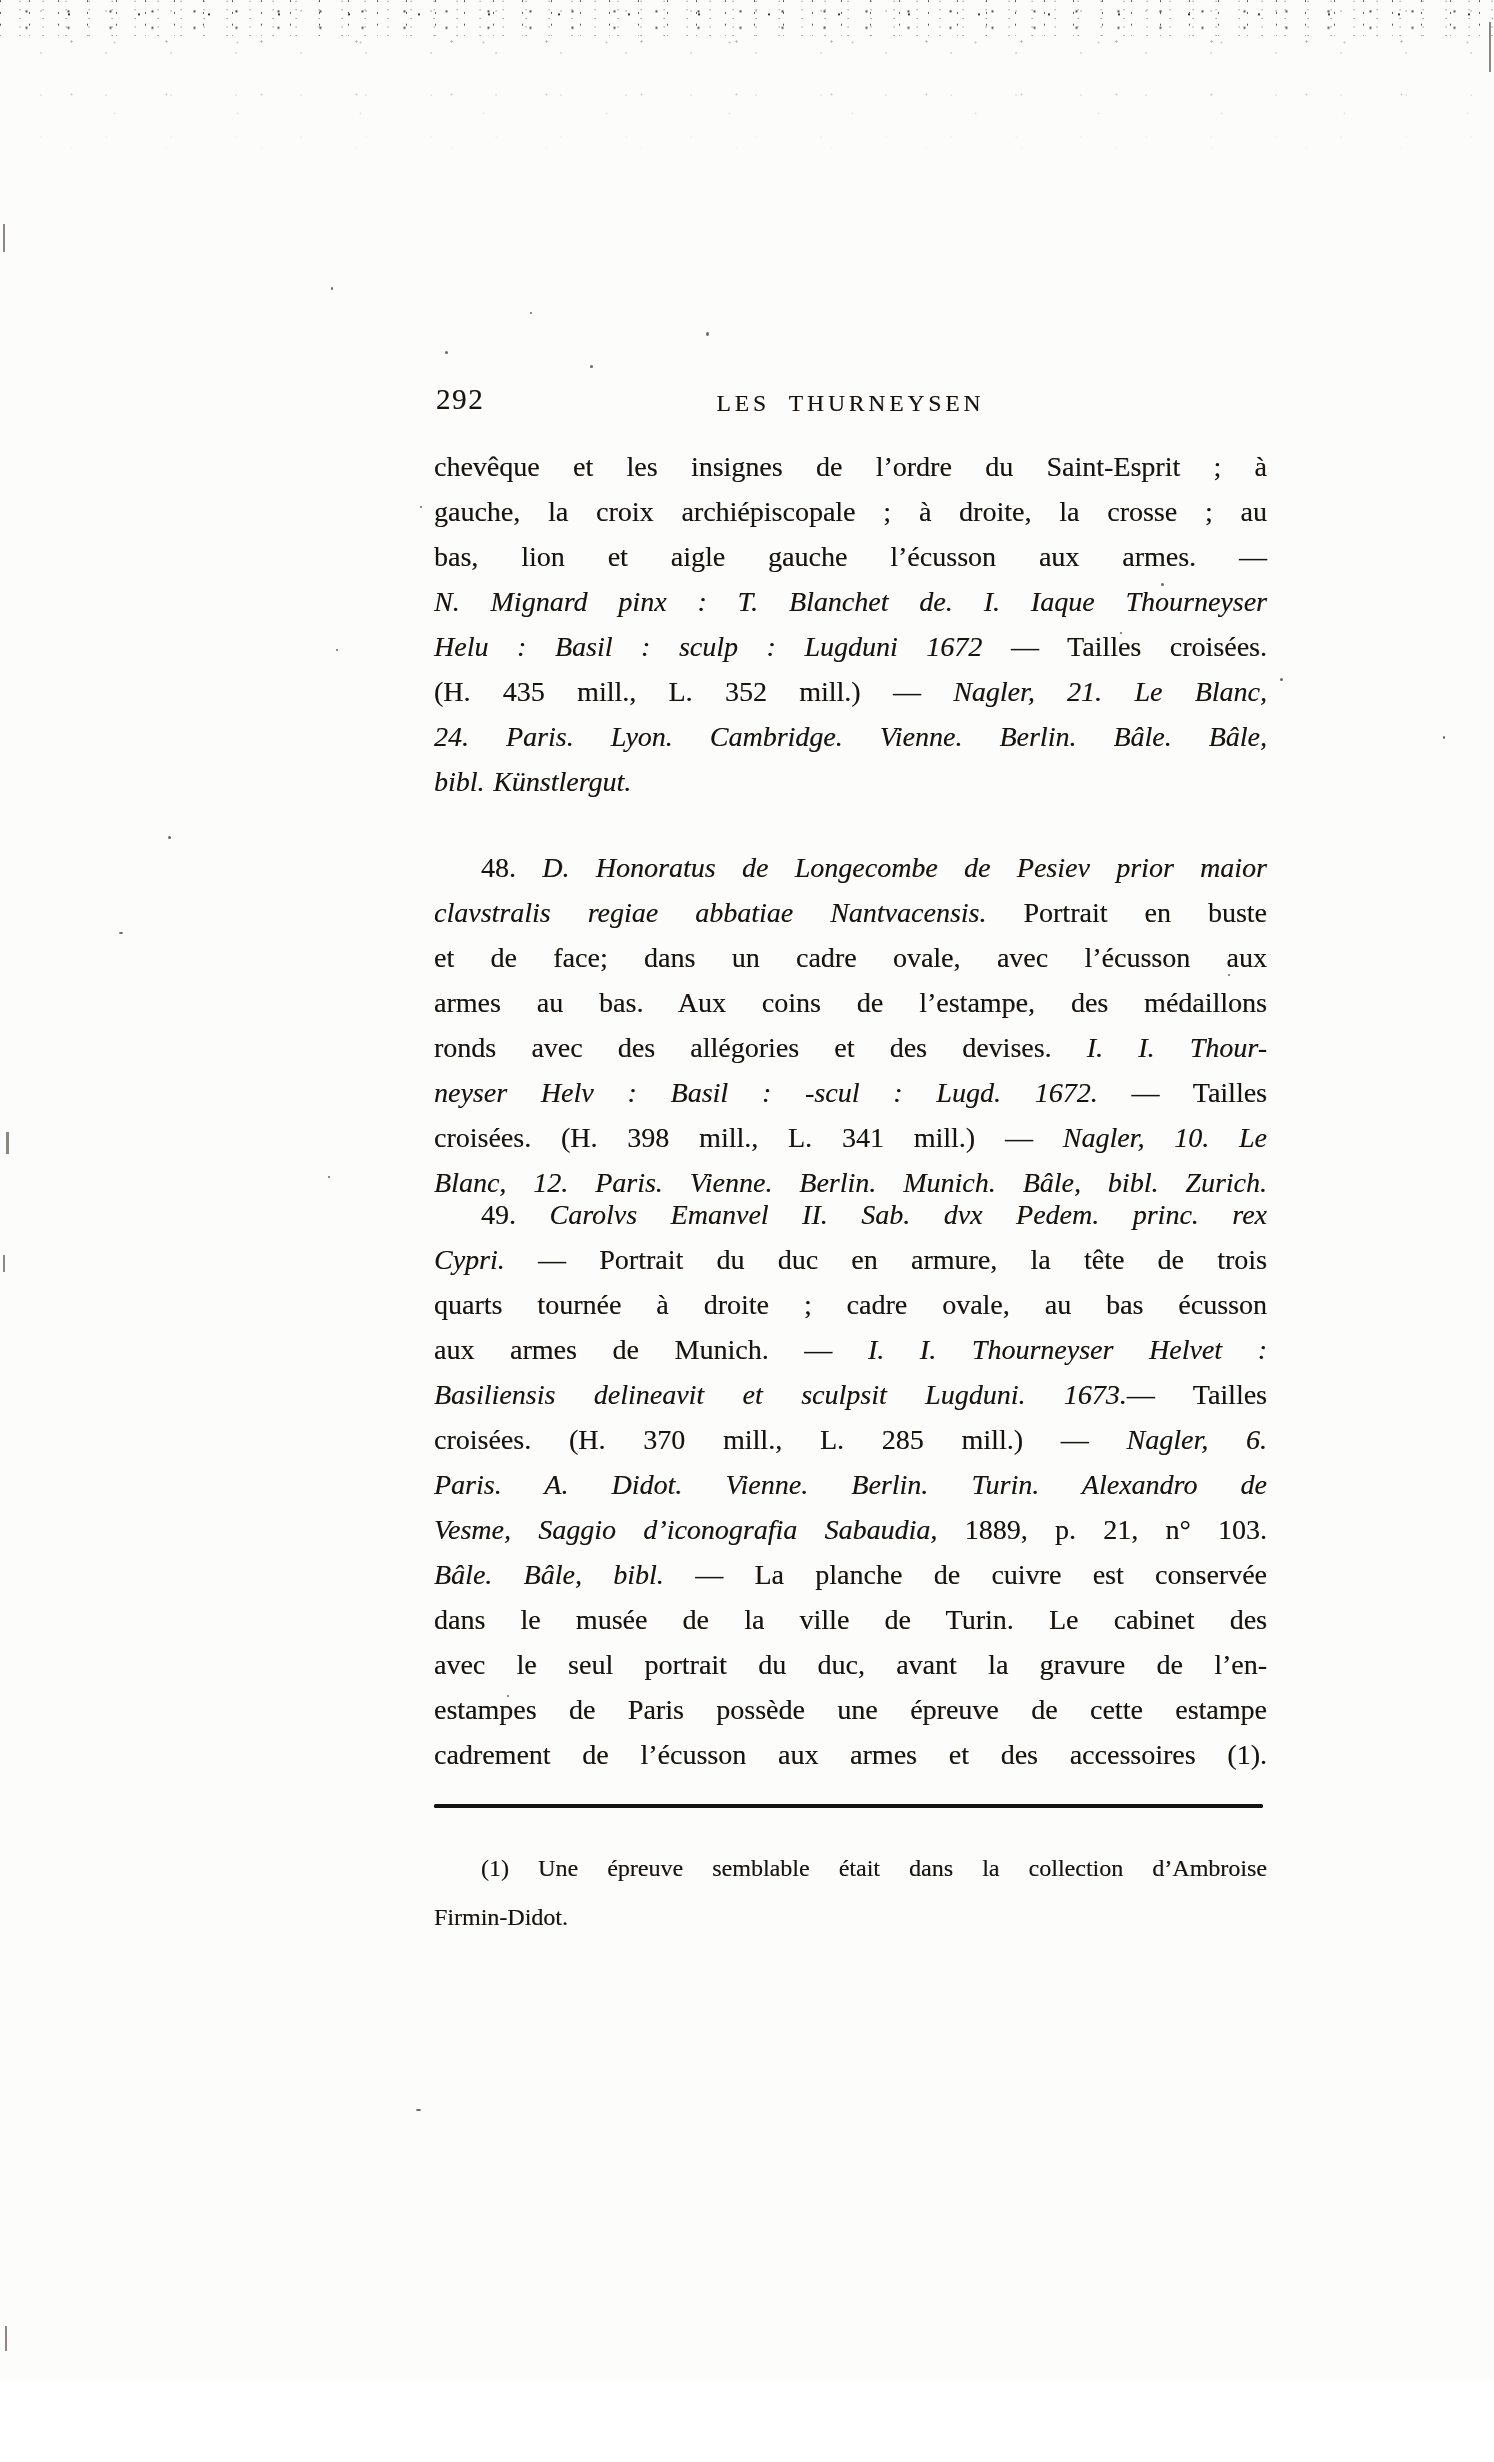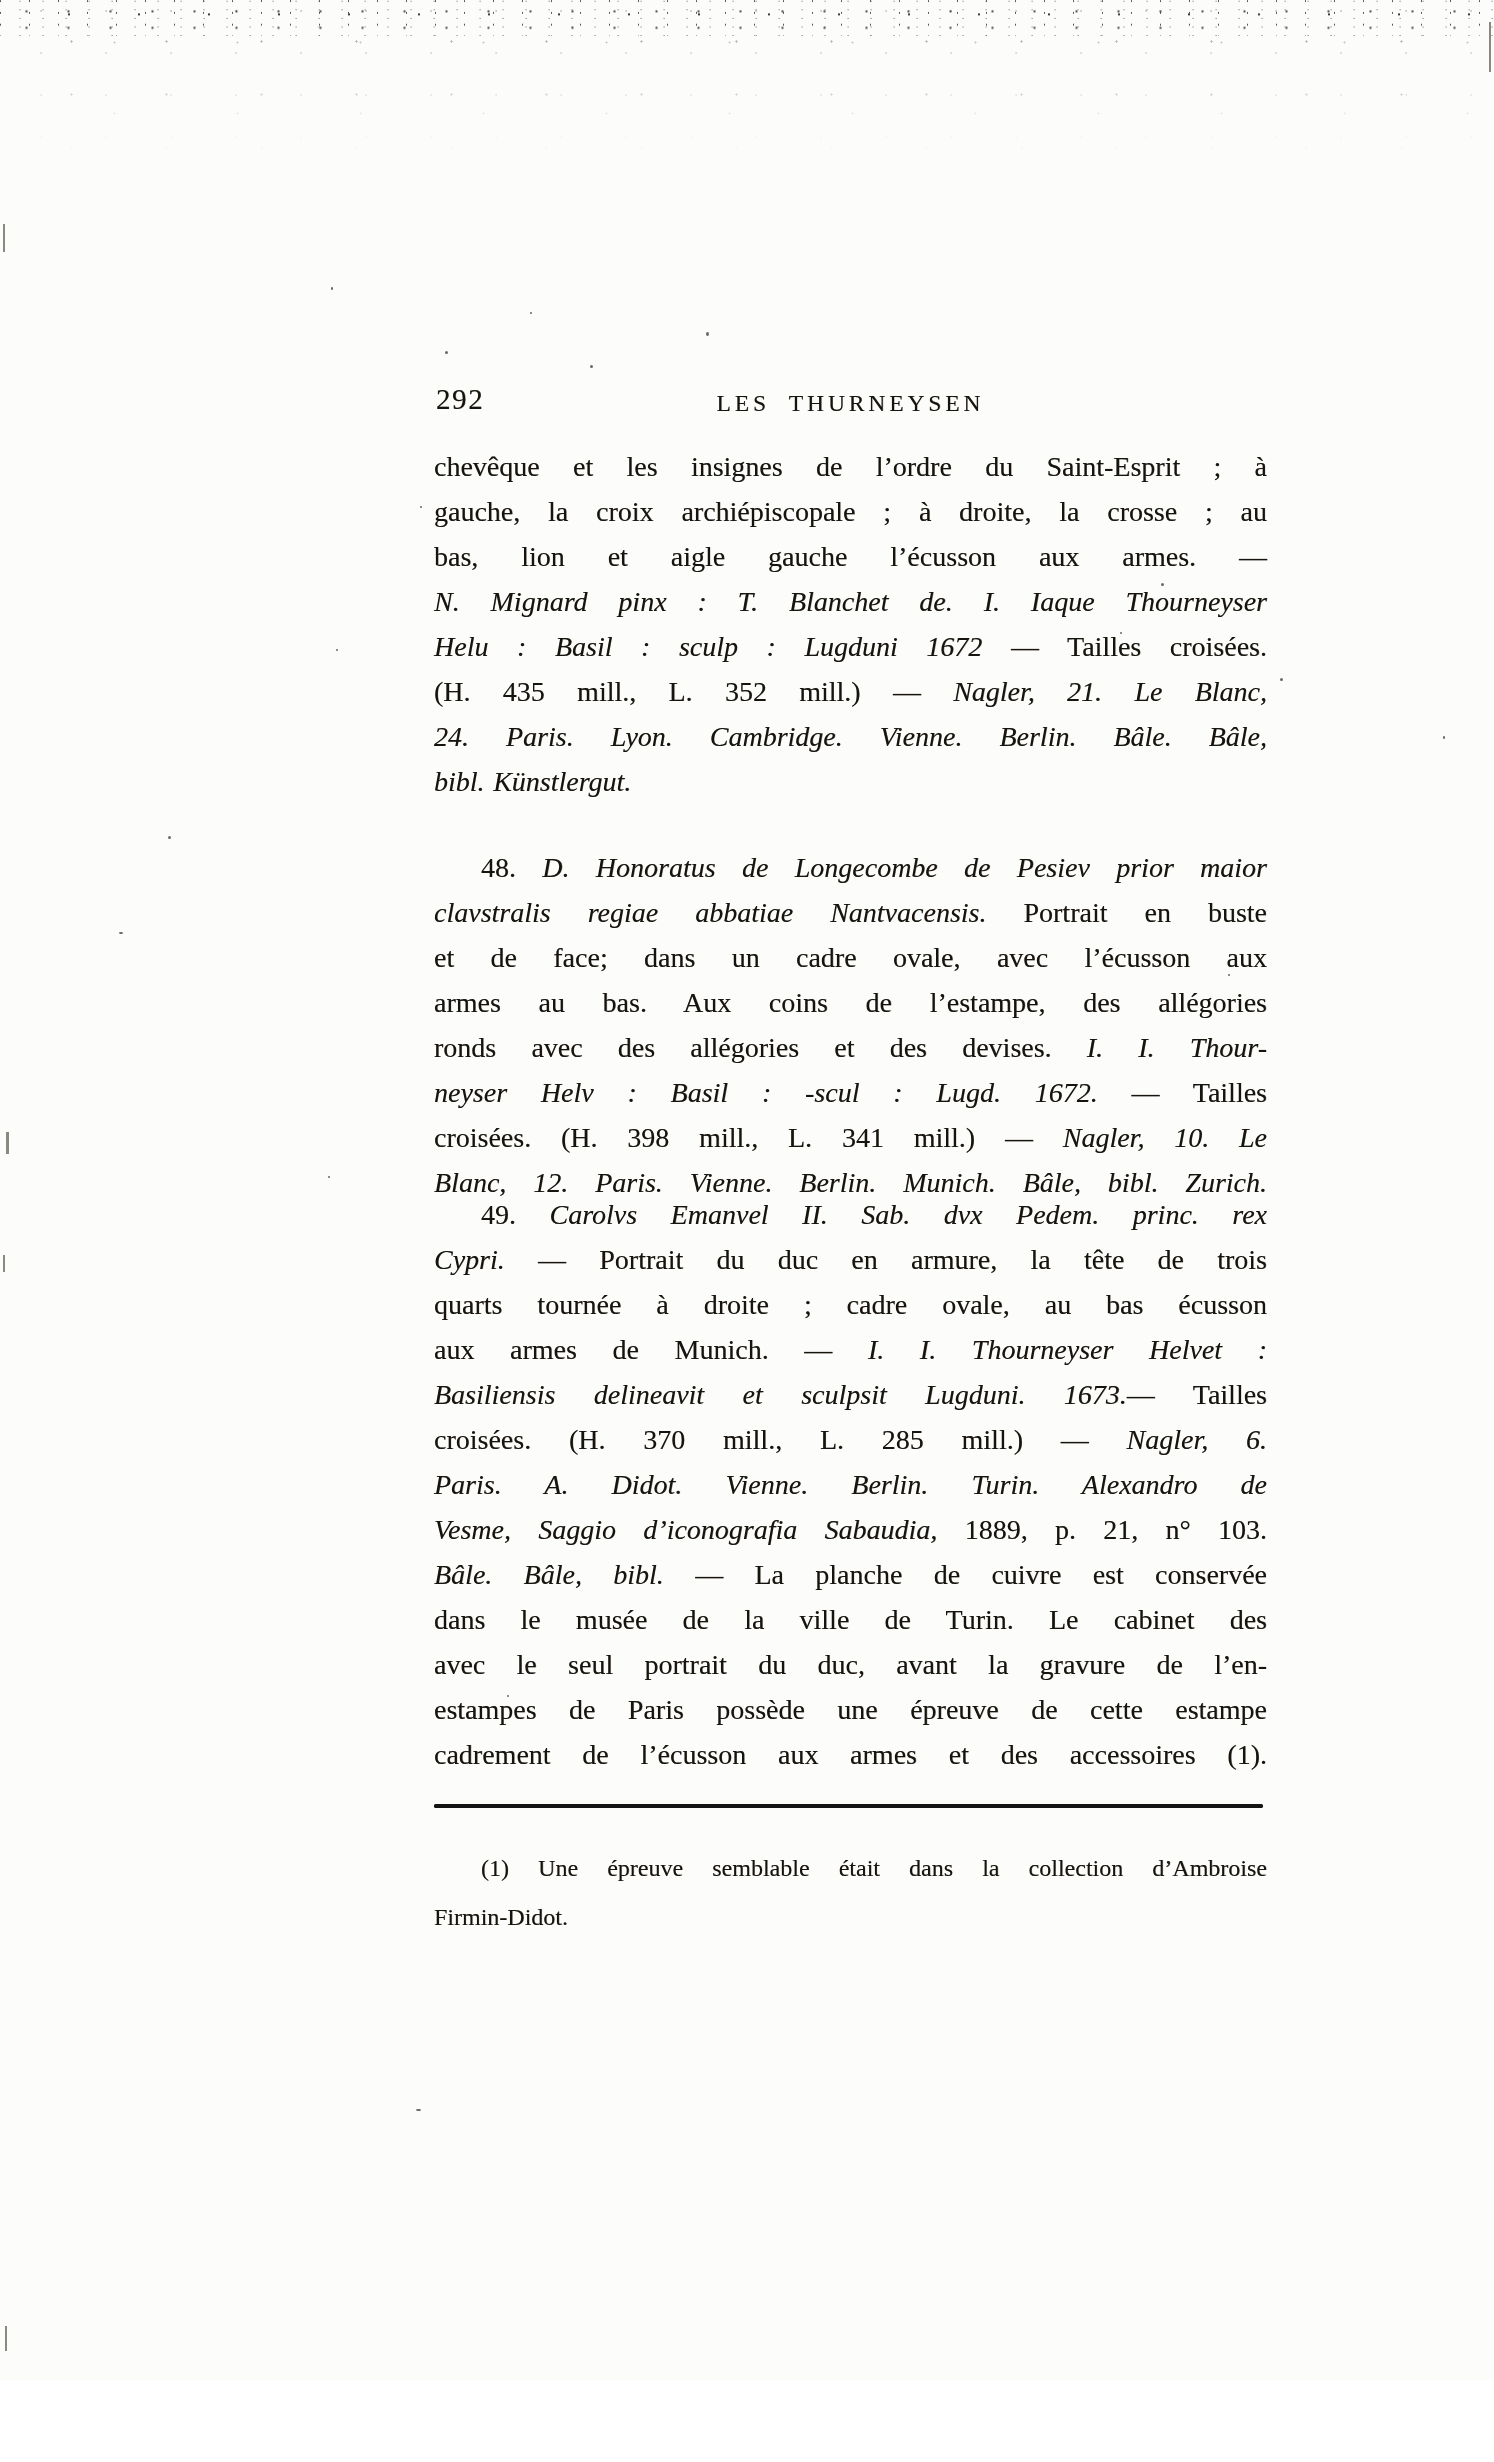--- a/index.html
+++ b/index.html
@@ -66,21 +66,21 @@
       <div class="tline"><span class="it">N. Mignard pinx : T. Blanchet de. I. Iaque Thourneyser</span></div>
       <div class="tline"><span class="it">Helu : Basil : sculp : Lugduni 1672</span><span> — Tailles croisées.</span></div>
       <div class="tline"><span>(H. 435 mill., L. 352 mill.) — </span><span class="it">Nagler, 21. Le Blanc,</span></div>
       <div class="tline"><span class="it">24. Paris. Lyon. Cambridge. Vienne. Berlin. Bâle. Bâle,</span></div>
       <div class="tline noje"><span class="it">bibl. Künstlergut.</span></div>
     </div>
   <div class="para" id="para-48">
       <div class="tline ind"><span>48. </span><span class="it">D. Honoratus de Longecombe de Pesiev prior maior</span></div>
       <div class="tline"><span class="it">clavstralis regiae abbatiae Nantvacensis.</span><span> Portrait en buste</span></div>
       <div class="tline"><span>et de face; dans un cadre ovale, avec l’écusson aux</span></div>
-      <div class="tline"><span>armes au bas. Aux coins de l’estampe, des allégories</span></div>
+      <div class="tline"><span>armes au bas. Aux coins de l’estampe, des médaillons</span></div>
       <div class="tline"><span>ronds avec des allégories et des devises. </span><span class="it">I. I. Thour-</span></div>
       <div class="tline"><span class="it">neyser Helv : Basil : -scul : Lugd. 1672. </span><span>— Tailles</span></div>
       <div class="tline"><span>croisées. (H. 398 mill., L. 341 mill.) — </span><span class="it">Nagler, 10. Le</span></div>
       <div class="tline"><span class="it">Blanc, 12. Paris. Vienne. Berlin. Munich. Bâle, bibl. Zurich.</span></div>
     </div>
   <div class="para" id="para-49">
       <div class="tline ind"><span>49. </span><span class="it">Carolvs Emanvel II. Sab. dvx Pedem. princ. rex</span></div>
       <div class="tline"><span class="it">Cypri.</span><span> — Portrait du duc en armure, la tête de trois</span></div>
       <div class="tline"><span>quarts tournée à droite ; cadre ovale, au bas écusson</span></div>
       <div class="tline"><span>aux armes de Munich. — </span><span class="it">I. I. Thourneyser Helvet :</span></div>

